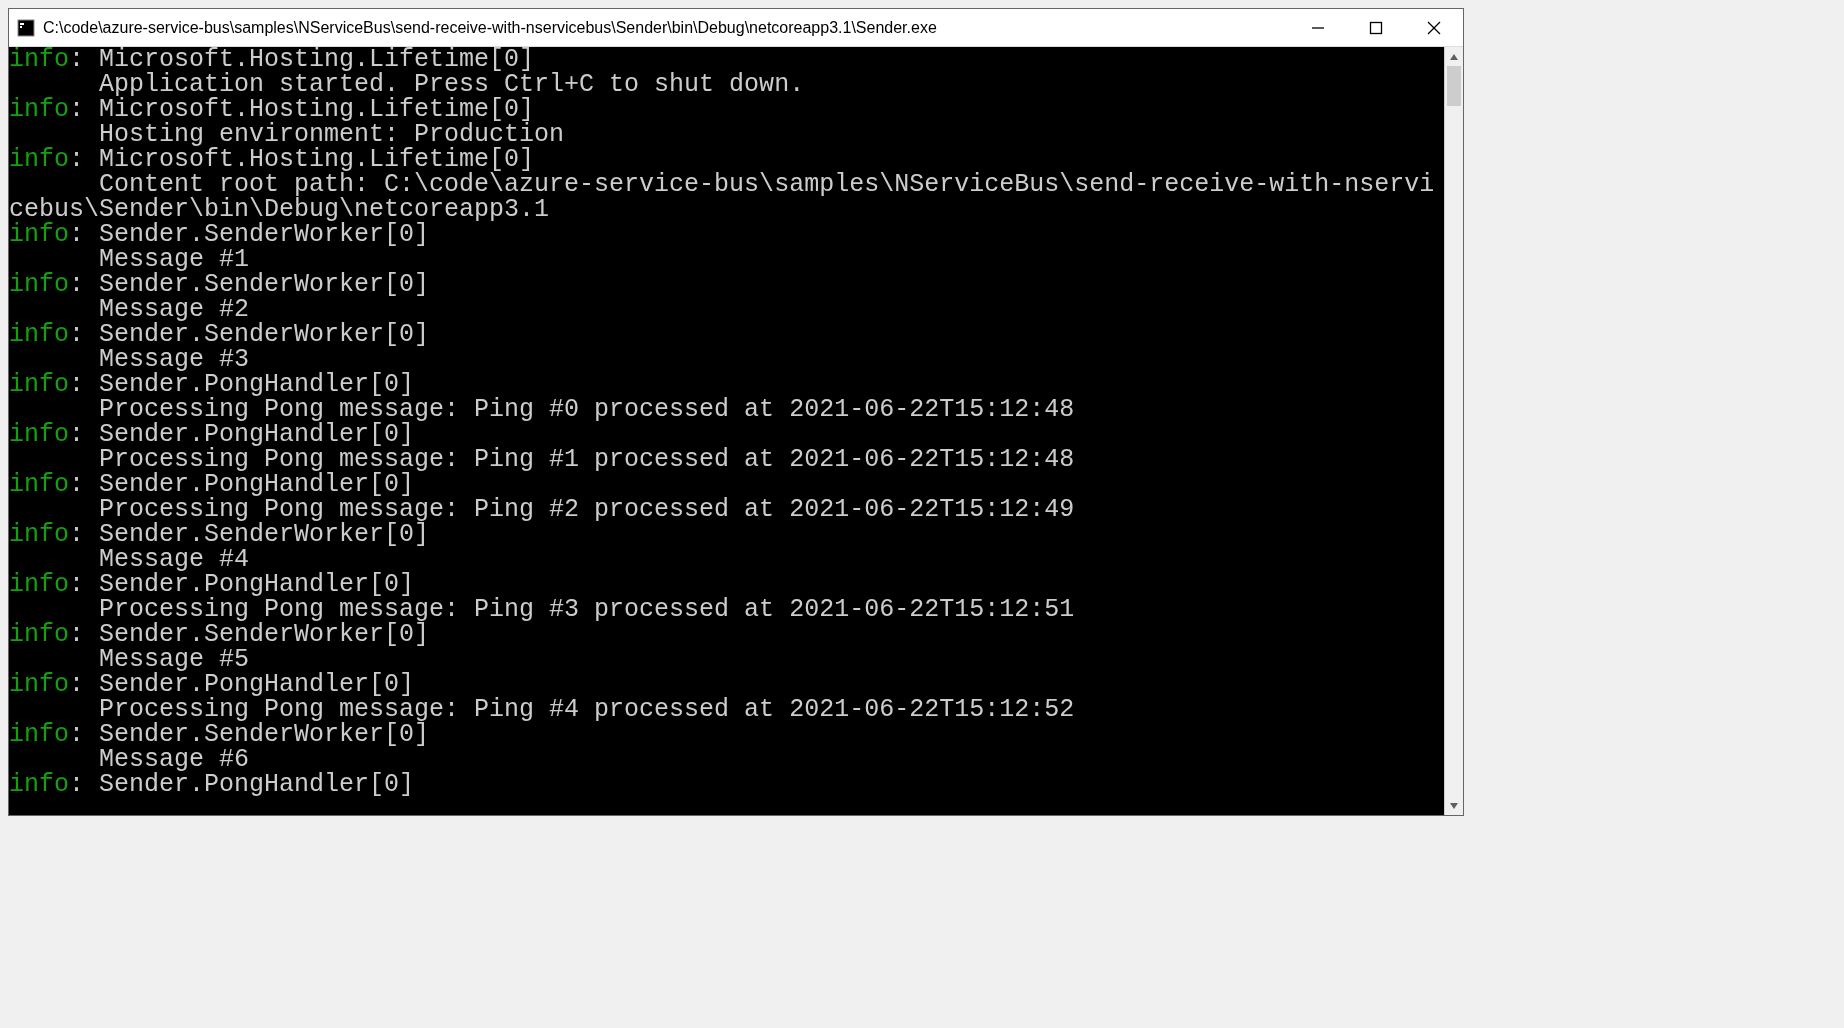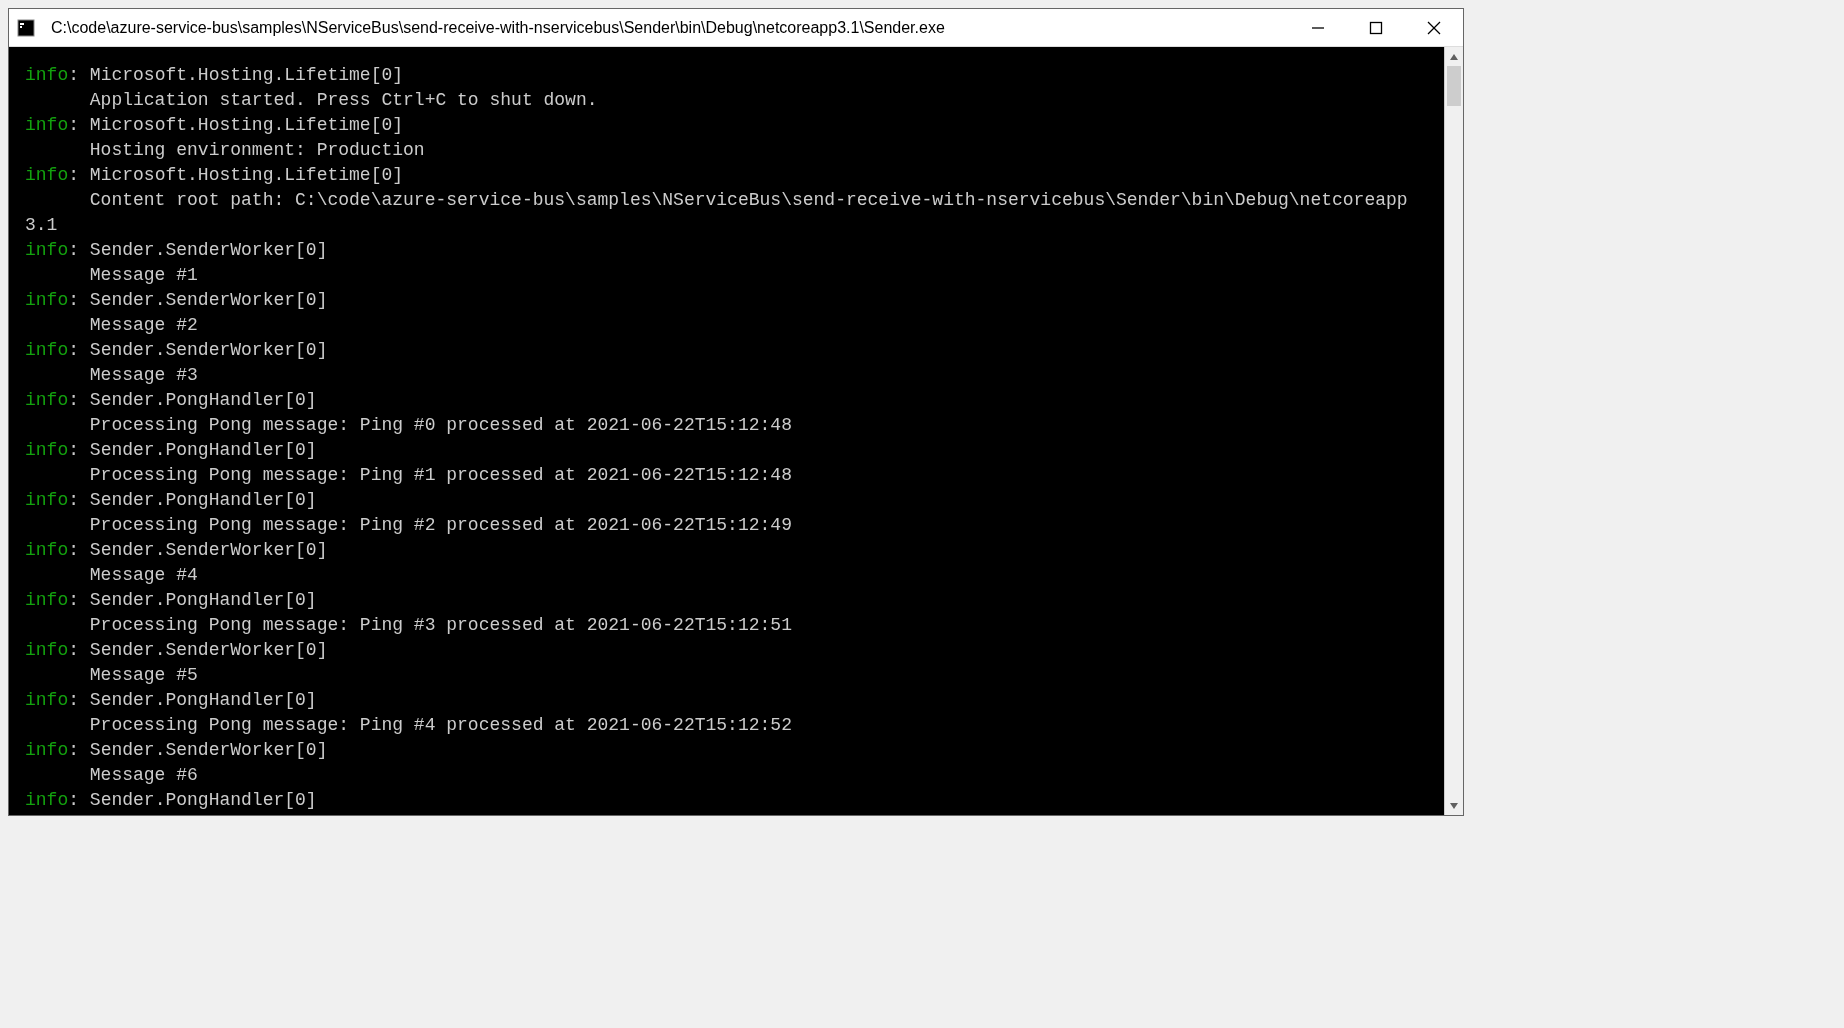--- a/index.html
+++ b/index.html
@@ -23,21 +23,20 @@
       flex-direction: column;
       margin: 8px;
     }
     .titlebar {
       height: 38px;
       background: #ffffff;
       display: flex;
       align-items: center;
       padding: 0 0 0 8px;
       border-bottom: 1px solid #ddd;
-      gap: 8px;
     }
     .titlebar-icon {
       width: 18px;
       height: 18px;
       margin-right: 8px;
       flex-shrink: 0;
     }
     .titlebar-title {
       flex: 1;
       font-size: 16px;
@@ -64,24 +63,24 @@
     }
     .console-area {
       flex: 1;
       display: flex;
       overflow: hidden;
     }
     .console {
       flex: 1;
       background: #000;
       font-family: Consolas, "Courier New", monospace;
-      font-size: 18px;
+      font-size: 25px;
       line-height: 25px;
       color: #cccccc;
-      padding: 16px;
+      padding: 0;
       overflow: hidden;
       white-space: pre-wrap;
       word-break: break-all;
     }
     .console .level {
       color: #13a10e;
     }
     .scrollbar {
       width: 19px;
       background: #f0f0f0;

